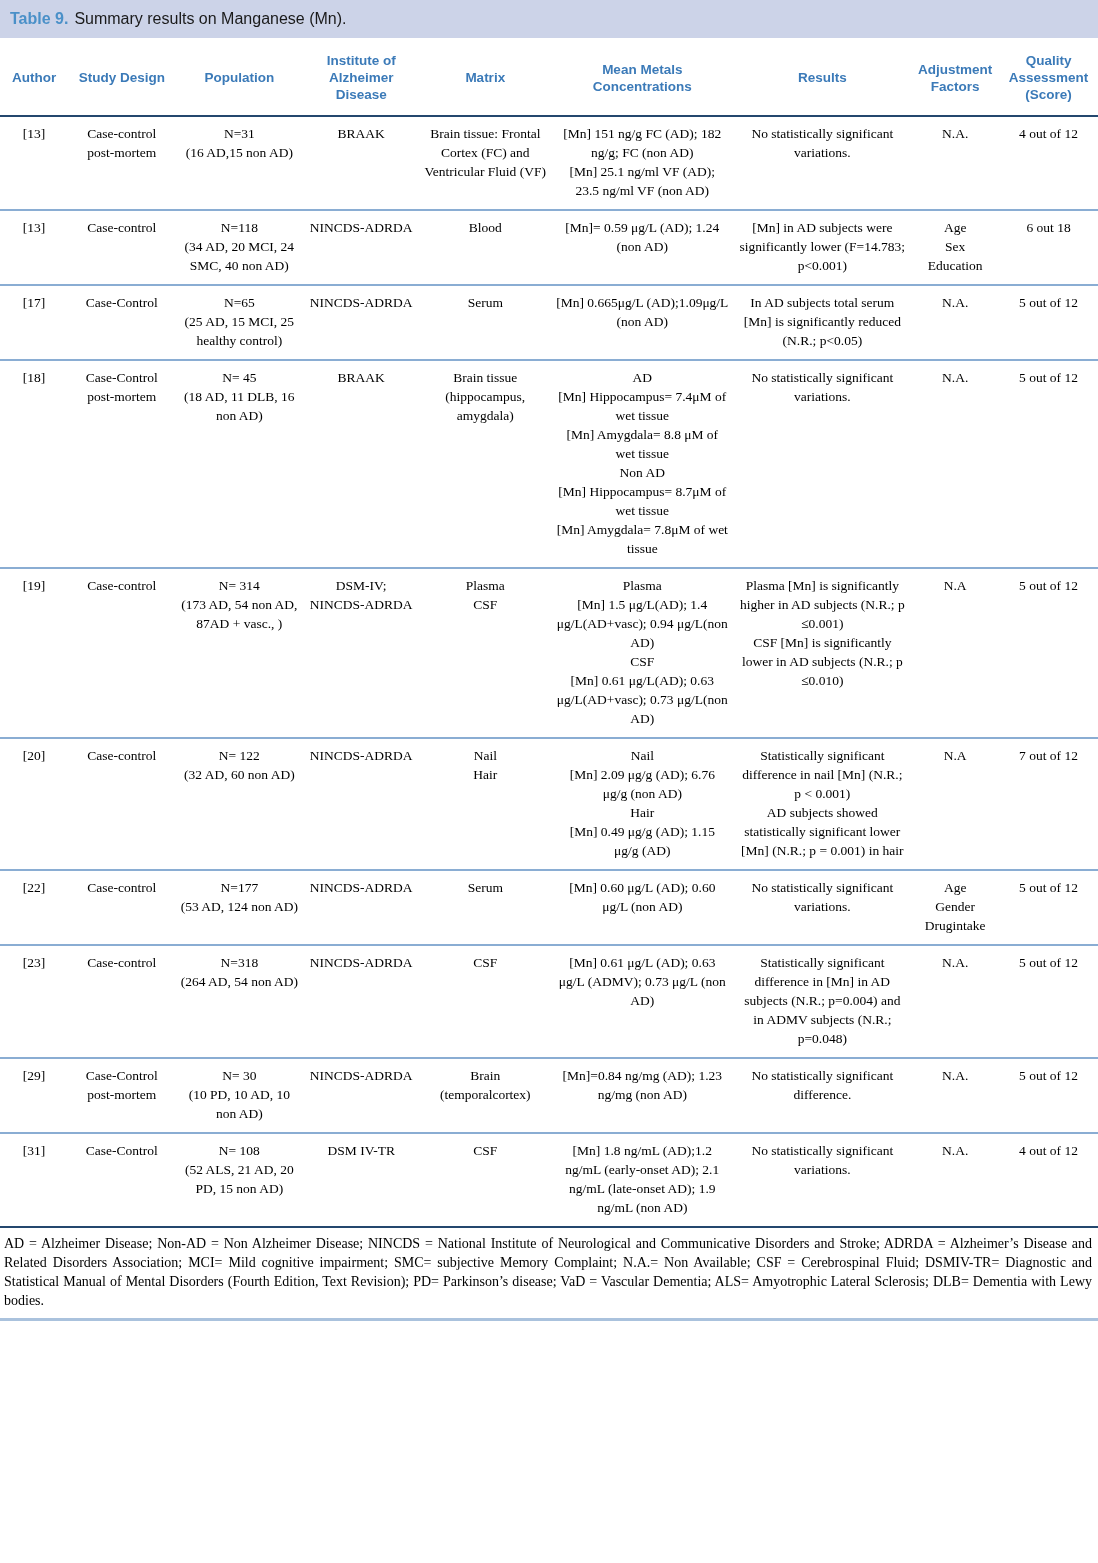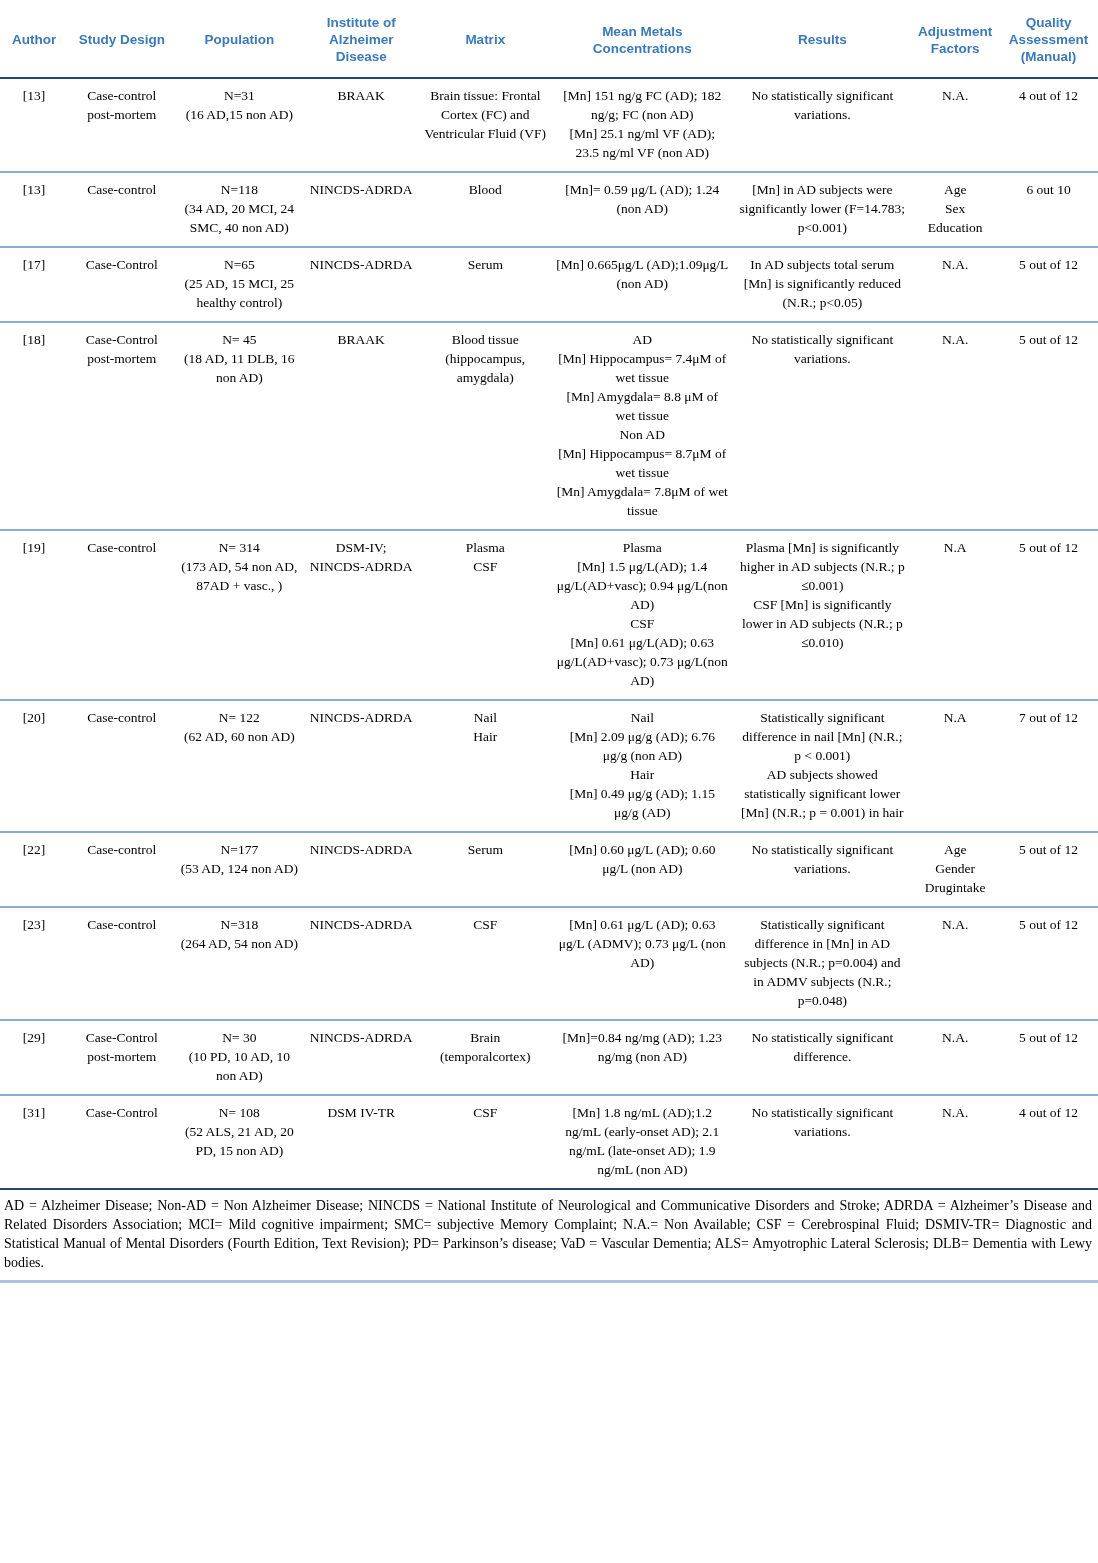--- a/index.html
+++ b/index.html
@@ -76,20 +76,23 @@
   col.col-concentrations{ width: 16.6%; }
   col.col-results       { width: 16.2%; }
   col.col-adjustment    { width: 8.0%; }
   col.col-quality       { width: 9.0%; }
 </style>
 </head>
 <body>
 
 <div class="page">
 
+  <div class="title-bar">
+    <span class="title-label">Table 9.</span><span class="title-text">Summary results on Manganese (Mn).</span>
+  </div>
 
   <table class="results-table">
     <colgroup>
       <col class="col-author">
       <col class="col-study-design">
       <col class="col-population">
       <col class="col-diagnosis">
       <col class="col-matrix">
       <col class="col-concentrations">
       <col class="col-results">
@@ -99,21 +102,21 @@
     <thead>
       <tr>
         <th>Author</th>
         <th>Study Design</th>
         <th>Population</th>
         <th>Institute of Alzheimer Disease</th>
         <th>Matrix</th>
         <th>Mean Metals Concentrations</th>
         <th>Results</th>
         <th>Adjustment Factors</th>
-        <th>Quality Assessment (Manual)</th>
+        <th>Quality Assessment (Score)</th>
       </tr>
     </thead>
     <tbody>
         <tr>
           <td>[13]</td>
           <td>Case-control post-mortem</td>
           <td>N=31
 (16 AD,15 non AD)</td>
           <td>BRAAK</td>
           <td>Brain tissue: Frontal Cortex (FC) and Ventricular Fluid (VF)</td>
@@ -128,41 +131,41 @@
           <td>Case-control</td>
           <td>N=118
 (34 AD, 20 MCI, 24 SMC, 40 non AD)</td>
           <td>NINCDS-ADRDA</td>
           <td>Blood</td>
           <td>[Mn]= 0.59 μg/L (AD); 1.24 (non AD)</td>
           <td>[Mn] in AD subjects were significantly lower (F=14.783; p&lt;0.001)</td>
           <td>Age
 Sex
 Education</td>
-          <td>6 out 10</td>
+          <td>6 out 18</td>
         </tr>
         <tr>
           <td>[17]</td>
           <td>Case-Control</td>
           <td>N=65
 (25 AD, 15 MCI, 25 healthy control)</td>
           <td>NINCDS-ADRDA</td>
           <td>Serum</td>
           <td>[Mn] 0.665μg/L (AD);1.09μg/L (non AD)</td>
           <td>In AD subjects total serum [Mn] is significantly reduced (N.R.; p&lt;0.05)</td>
           <td>N.A.</td>
           <td>5 out of 12</td>
         </tr>
         <tr>
           <td>[18]</td>
           <td>Case-Control post-mortem</td>
           <td>N= 45
 (18 AD, 11 DLB, 16 non AD)</td>
           <td>BRAAK</td>
-          <td>Blood tissue (hippocampus, amygdala)</td>
+          <td>Brain tissue (hippocampus, amygdala)</td>
           <td>AD
 [Mn] Hippocampus= 7.4μM of wet tissue
 [Mn] Amygdala= 8.8 μM of wet tissue
 Non AD
 [Mn] Hippocampus= 8.7μM of wet tissue
 [Mn] Amygdala= 7.8μM of wet tissue</td>
           <td>No statistically significant variations.</td>
           <td>N.A.</td>
           <td>5 out of 12</td>
         </tr>
@@ -180,21 +183,21 @@
 [Mn] 0.61 μg/L(AD); 0.63 μg/L(AD+vasc); 0.73 μg/L(non AD)</td>
           <td>Plasma [Mn] is significantly higher in AD subjects (N.R.; p ≤0.001)
 CSF [Mn] is significantly lower in AD subjects (N.R.; p ≤0.010)</td>
           <td>N.A</td>
           <td>5 out of 12</td>
         </tr>
         <tr>
           <td>[20]</td>
           <td>Case-control</td>
           <td>N= 122
-(62 AD, 60 non AD)</td>
+(32 AD, 60 non AD)</td>
           <td>NINCDS-ADRDA</td>
           <td>Nail
 Hair</td>
           <td>Nail
 [Mn] 2.09 μg/g (AD); 6.76 μg/g (non AD)
 Hair
 [Mn] 0.49 μg/g (AD); 1.15 μg/g (AD)</td>
           <td>Statistically significant difference in nail [Mn] (N.R.; p &lt; 0.001)
 AD subjects showed statistically significant lower [Mn] (N.R.; p = 0.001) in hair</td>
           <td>N.A</td>

